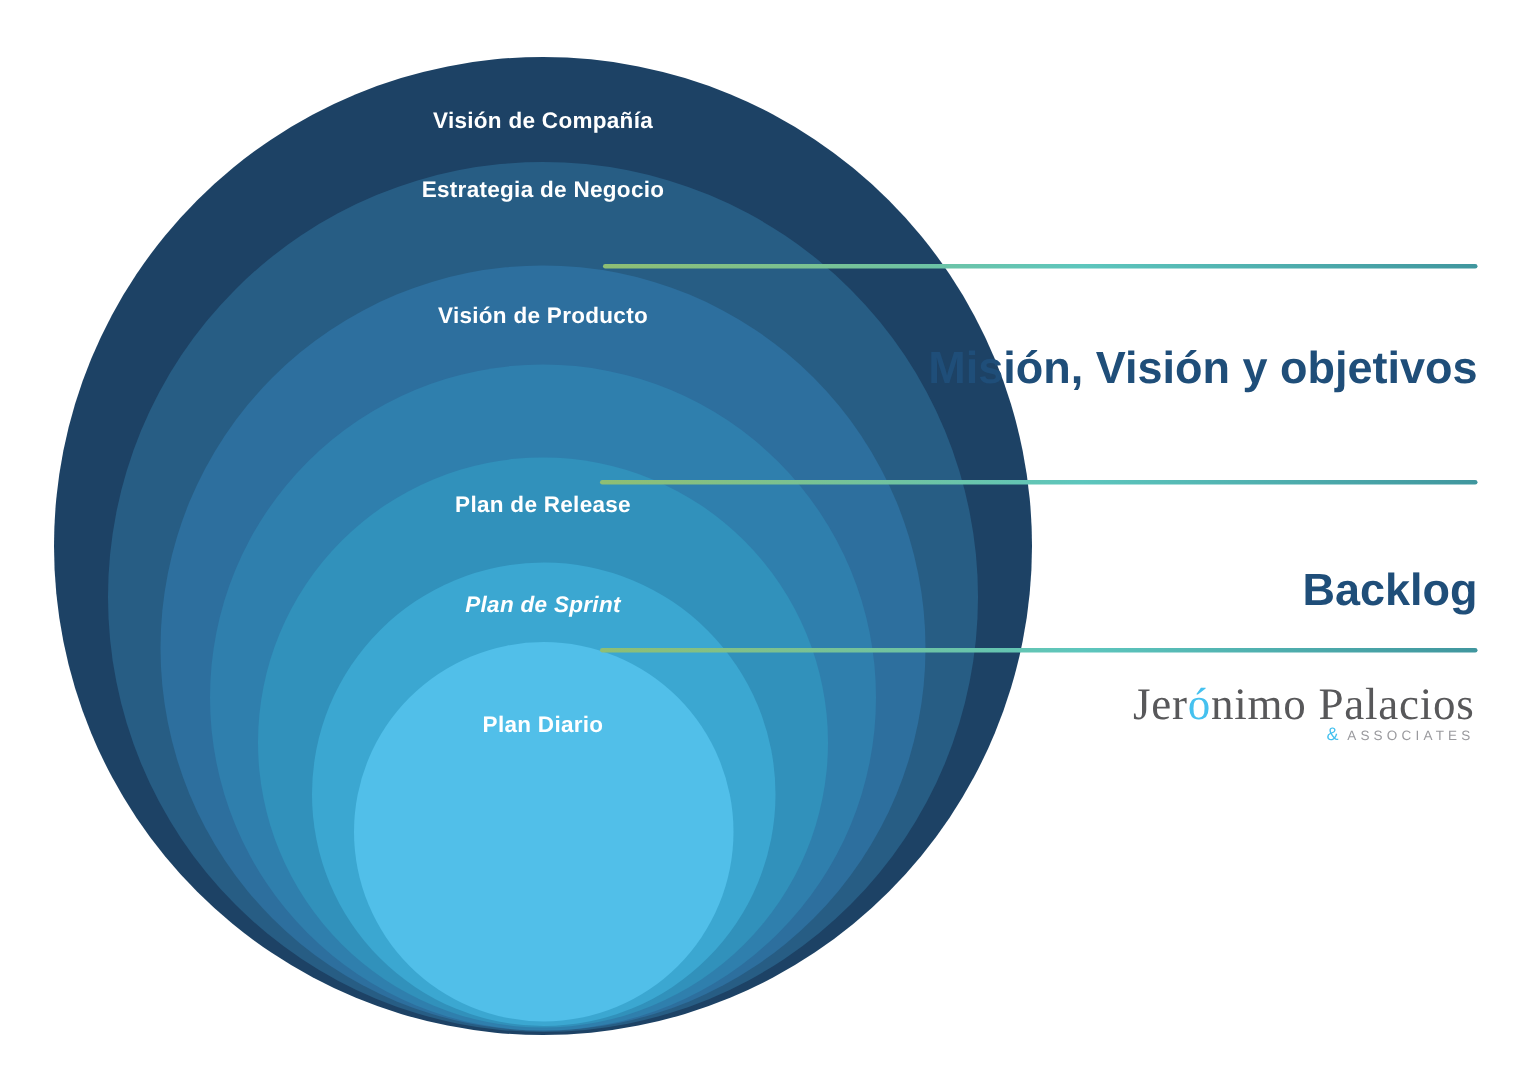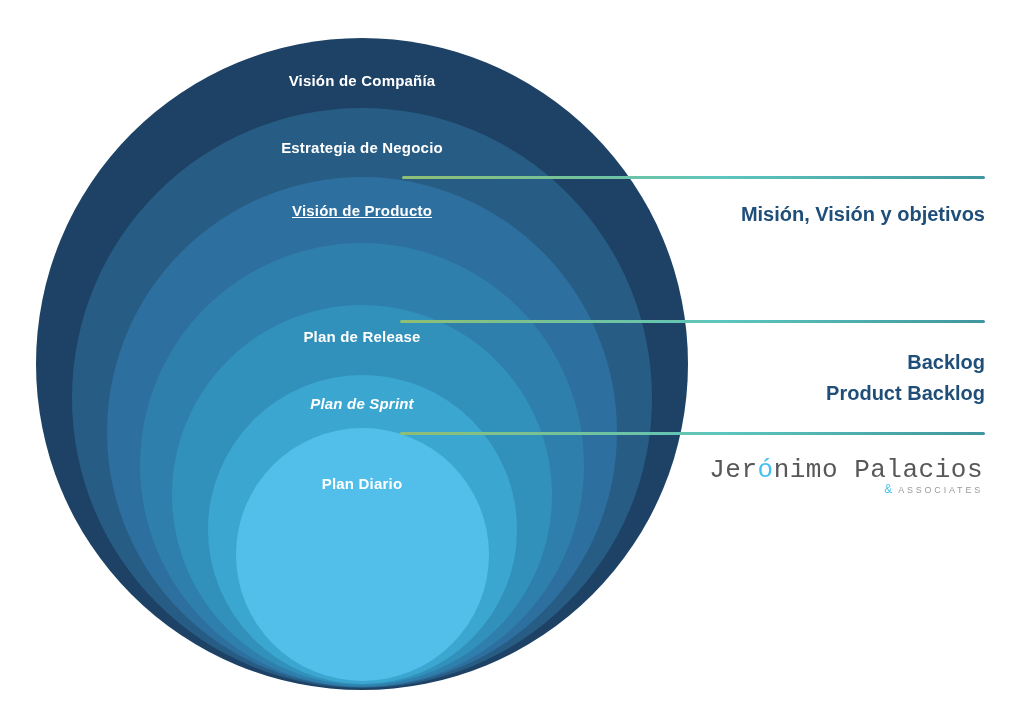--- a/index.html
+++ b/index.html
@@ -15,41 +15,41 @@
   .ring-4{left:140px;top:243px;width:444px;height:444px;}
   .ring-5{left:172px;top:305px;width:380px;height:380px;}
   .ring-6{left:208px;top:375px;width:309px;height:309px;}
   .ring-7{left:236px;top:428px;width:253px;height:253px;}
 
   .ring-label{
     position:absolute;left:362px;transform:translateX(-50%);
     color:#ffffff;font-size:15px;font-weight:bold;line-height:20px;
     white-space:nowrap;z-index:11;letter-spacing:.2px;
   }
-  .rl-1{top:71px;} .rl-2{top:138px;} .rl-3{top:201px;text-decoration:underline;} .rl-4{top:263px;}
+  .rl-1{top:71px;} .rl-2{top:117px;} .rl-3{top:201px;} .rl-4{top:263px;}
   .rl-5{top:327px;} .rl-6{top:394px;font-style:italic;} .rl-7{top:474px;}
 
   .connector{
     position:absolute;height:3px;z-index:10;border-radius:2px;
     background:linear-gradient(90deg,#8fbe73 0%,#5dc6bd 55%,#40969e 100%);
   }
   .cl-1{left:402px;top:176px;width:583px;}
   .cl-2{left:400px;top:320px;width:585px;}
   .cl-3{left:400px;top:432px;width:585px;}
 
   .annotation{
-    position:absolute;right:39px;text-align:right;color:#1f4e79;
-    font-size:20px;font-weight:bold;line-height:31px;white-space:nowrap;
+    position:absolute;right:39px;text-align:left;color:#1f4e79;
+    font-size:30px;font-weight:bold;line-height:31px;white-space:nowrap;margin-top:31px;
   }
   .ann-1{top:199px;}
   .ann-2{top:347px;}
 
   .logo{position:absolute;right:41px;top:456px;text-align:right;white-space:nowrap;}
   .logo-name{
-    font-family:Liberation Mono, monospace;font-size:26px;line-height:28px;
+    font-family:Liberation Serif, serif;font-size:30px;line-height:28px;
     color:#58585a;letter-spacing:.5px;
   }
   .logo-accent{color:#45c1ef;}
   .logo-sub{
     margin-top:-2px;font-size:9px;letter-spacing:2.8px;color:#9a9a9e;
     font-family:"Liberation Sans",sans-serif;
   }
   .logo-amp{color:#45c1ef;font-size:12px;letter-spacing:1px;}
 </style>
 </head>
@@ -75,21 +75,20 @@
   <div class="connector cl-1"></div>
   <div class="connector cl-2"></div>
   <div class="connector cl-3"></div>
 
   <div class="annotation ann-1">
     <div>Misión, Visión y objetivos</div>
   </div>
 
   <div class="annotation ann-2">
     <div>Backlog</div>
-    <div>Product Backlog</div>
   </div>
 
   <div class="logo">
     <div class="logo-name"><span>Jer</span><span class="logo-accent">ó</span><span>nimo Palacios</span></div>
     <div class="logo-sub"><span class="logo-amp">&amp;</span> <span>ASSOCIATES</span></div>
   </div>
 
 </div>
 
 </body></html>

